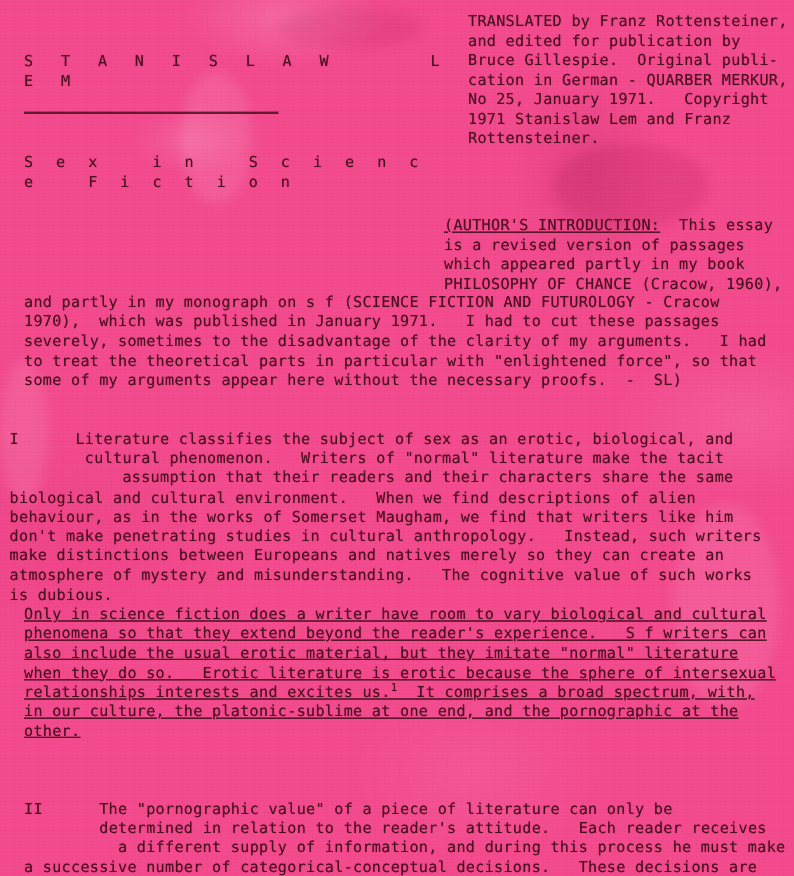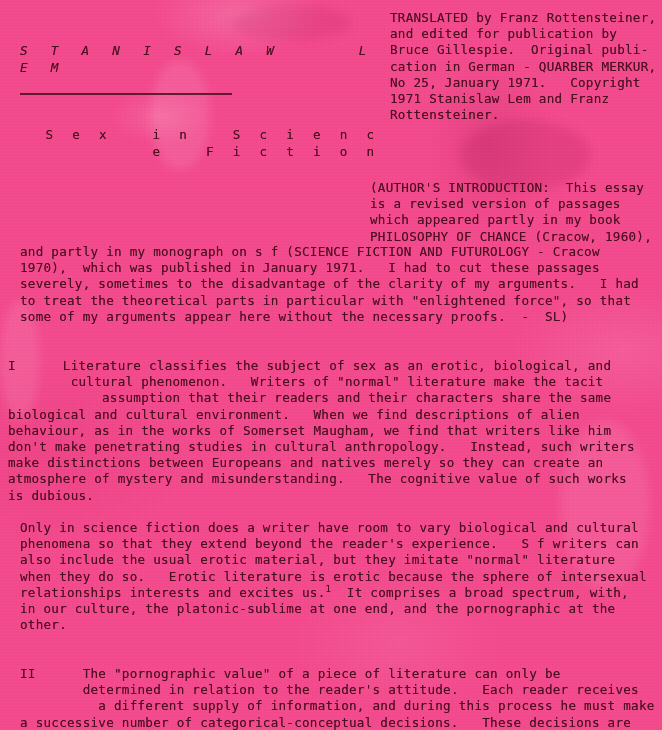--- a/index.html
+++ b/index.html
@@ -59,58 +59,56 @@
     text-shadow: 0 0 0.6px rgba(70,10,30,0.55);
   }
 
   #title-block { left: 20px; top: 10px; width: 360px; }
   .title-main {
     display: block;
     letter-spacing: 0.62em;
     font-size: 12.6px;
     line-height: 17px;
     color: #4a1020;
-    font-style: italic;
   }
   .title-sub {
     display: block;
     letter-spacing: 0.46em;
     font-size: 12.6px;
     line-height: 17px;
     margin-top: 17px;
     color: #4a1020;
-    text-align: right;
   }
   .rule {
     position: absolute;
     left: 20px;
     top: 93px;
     width: 212px;
     height: 0;
     border-top: 2px solid #4a1020;
     opacity: 0.85;
   }
   #credit-block {
     left: 390px;
     top: 10px;
     width: 290px;
   }
   #intro-block {
     left: 370px;
     top: 180px;
     width: 292px;
   }
-  .u { }
+  .u { text-decoration: underline; }
   #intro-cont {
     left: 20px;
     top: 244px;
     width: 640px;
   }
   #sec1-body { left: 8px;  top: 358px; width: 640px; }
-  #para2     { left: 20px;  top: 520px; width: 640px; }
+  #para2     { left: 20px;  top: 504px; width: 640px; text-decoration: underline; }
   #sec2-body { left: 20px;  top: 666px; width: 640px; }
   sup { font-size: 9px; line-height: 0; vertical-align: super; }
 </style>
 </head>
 <body>
 
 <div class="page">
   <div class="grain"></div>
   <div class="smudge s1"></div>
   <div class="smudge s2"></div>

